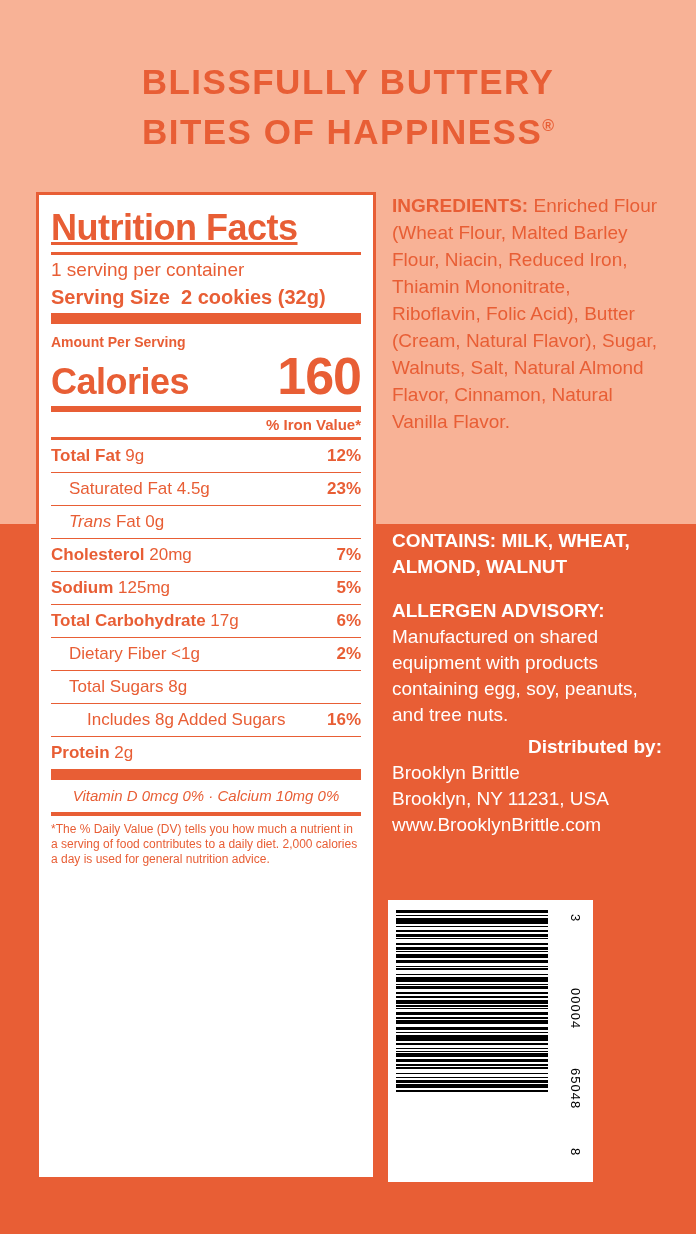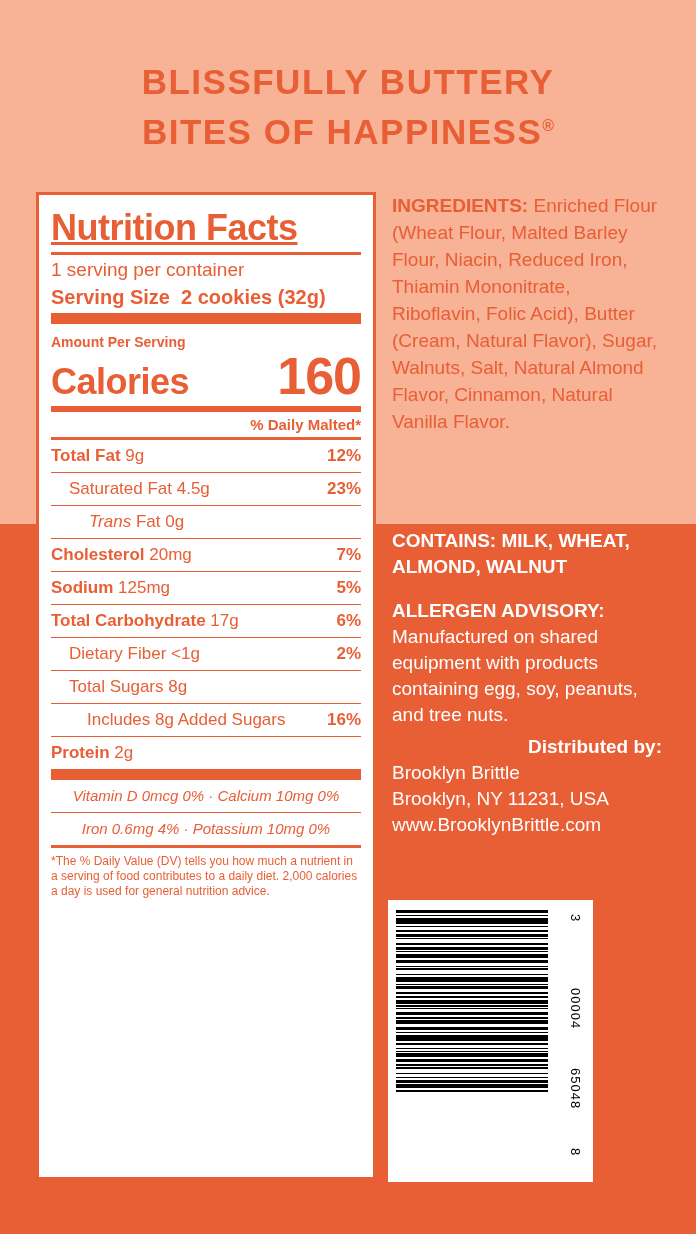--- a/index.html
+++ b/index.html
@@ -128,21 +128,21 @@
     font-size: 17px;
     line-height: 22px;
     padding: 5px 0 5px 0;
   }
   .nf-row .amt { font-weight: bold; }
   .nf-row .nm  { font-weight: bold; }
   .nf-row .nm span.lite { font-weight: normal; }
   .nf-row.indent { padding-left: 18px; }
   .nf-row.indent2 { padding-left: 36px; }
   .nf-row.plain .nm { font-weight: normal; }
-  .ital { font-style: italic; margin-left: 20px; }
+  .ital { font-style: italic; }
 
   .nf-vit {
     font-size: 15px;
     line-height: 20px;
     padding: 6px 0 6px 0;
     text-align: center;
     font-style: italic;
   }
   .nf-foot {
     font-size: 12px;
@@ -266,21 +266,21 @@
 
   <div class="nf-amount">Amount Per Serving</div>
 
   <div class="nf-cal-row">
     <div class="nf-cal-label">Calories</div>
     <div class="nf-cal-value">160</div>
   </div>
 
   <div class="rule-mid"></div>
 
-  <div class="nf-dv-head">% Daily Malted*</div>
+  <div class="nf-dv-head">% Iron Value*</div>
 
   <div class="rule-med"></div>
 
   <div id="nf-rows">
       <div class="nf-row">
         <div class="nm"><span>Total Fat</span><span class="lite"> 9g</span></div>
         <div class="amt">12%</div>
       </div>
       <div class="rule-thin"></div>
       <div class="nf-row indent plain">
@@ -326,21 +326,20 @@
       <div class="nf-row">
         <div class="nm"><span>Protein</span><span class="lite"> 2g</span></div>
         <div class="amt"></div>
       </div>
     </div>
 
   <div class="rule-thick"></div>
 
   <div class="nf-vit">Vitamin D 0mcg 0%  ·  Calcium 10mg 0%</div>
   <div class="rule-thin"></div>
-  <div class="nf-vit">Iron 0.6mg 4%   ·    Potassium 10mg 0%</div>
   <div class="rule-med"></div>
 
   <div class="nf-foot">*The % Daily Value (DV) tells you how much a nutrient in a serving of food contributes to a daily diet. 2,000 calories a day is used for general nutrition advice.</div>
 </div>
 
 <div class="right-col">
   <div class="ingredients">
     <b>INGREDIENTS:</b><span> Enriched Flour (Wheat Flour, Malted Barley Flour, Niacin, Reduced Iron, Thiamin Mononitrate, Riboflavin, Folic Acid), Butter (Cream, Natural Flavor), Sugar, Walnuts, Salt, Natural Almond Flavor, Cinnamon, Natural Vanilla Flavor.</span>
   </div>
 </div>

